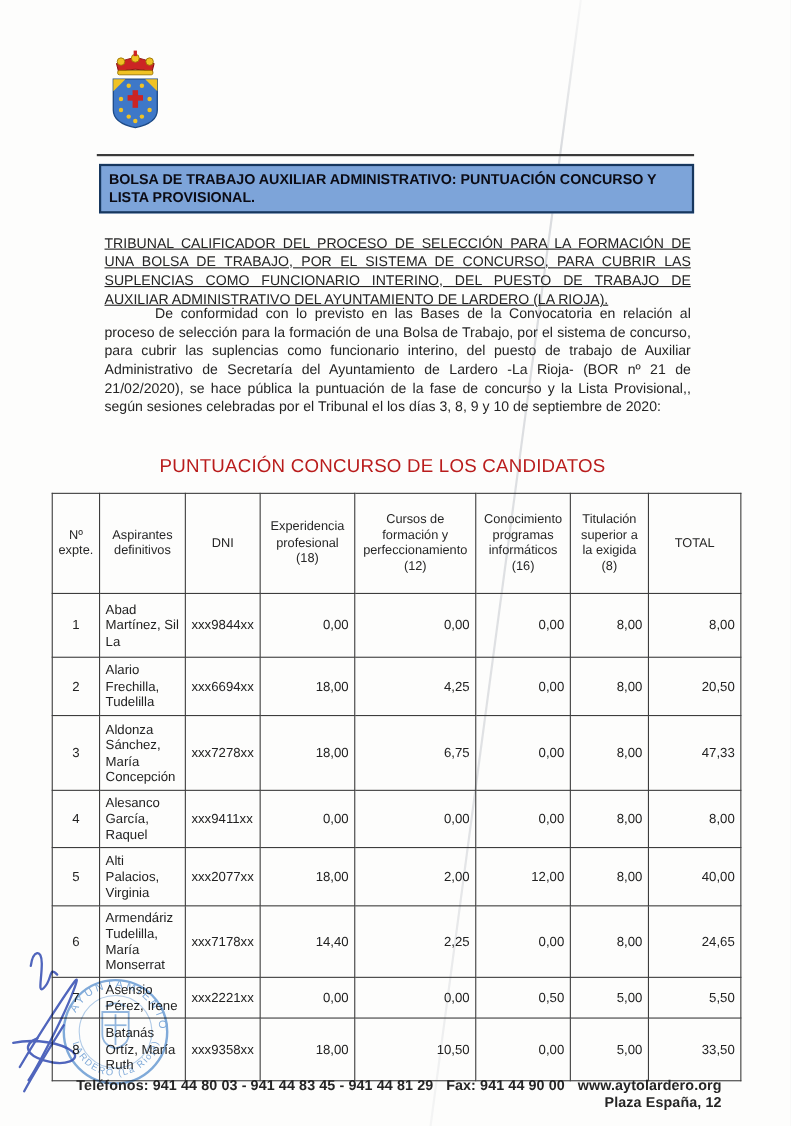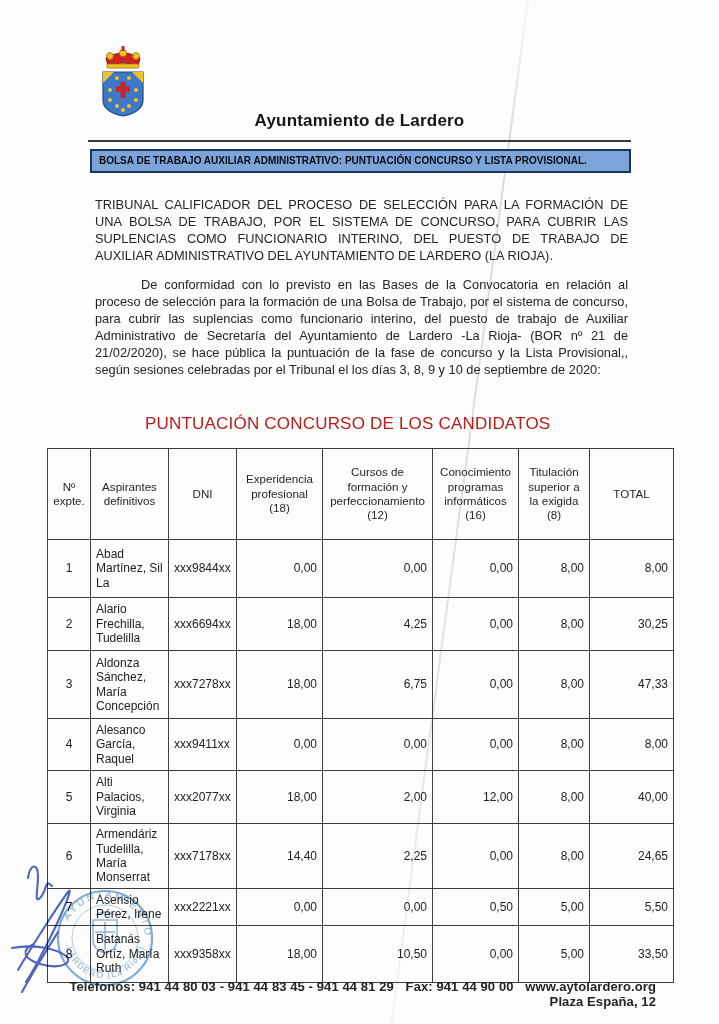--- a/index.html
+++ b/index.html
@@ -22,27 +22,27 @@
   .logo{position:absolute;left:94px;top:44px;width:58px;height:74px;}
   .doc-title{
     position:absolute;left:0;right:0;top:111px;text-align:center;
     font-size:17px;font-weight:bold;letter-spacing:.2px;color:#161616;
   }
   .title-rule{position:absolute;left:88px;top:140px;width:543px;height:2px;background:#3a3a3a;}
   .banner{
     position:absolute;left:90px;top:149px;width:541px;box-sizing:border-box;
     border:2px solid #17375e;
     padding:3px 7px 4px 7px;
-    font-size:10px;font-weight:bold;line-height:1.32;color:#0b0b14;
+    font-size:13px;font-weight:bold;line-height:1.32;color:#0b0b14;
   }
   .para{
     position:absolute;left:95px;width:533px;
     font-size:12.8px;line-height:17px;text-align:justify;color:#242424;
   }
-  .para-tribunal{top:196px;}
+  .para-tribunal{top:212px;text-decoration:underline;}
   .para-body{top:276px;}
   .para-body .indent{display:inline-block;width:46px;}
   .section-heading{
     position:absolute;left:145px;top:414px;
     font-size:17px;font-weight:normal;color:#b91c1c;letter-spacing:.2px;
   }
   table.score{
     position:absolute;left:47px;top:448px;width:626px;
     border-collapse:collapse;table-layout:fixed;
     font-size:12px;color:#222;
@@ -113,21 +113,20 @@
           <circle cx="42" cy="56" r="2"></circle>
         <circle cx="29" cy="66" r="2"></circle>
       </g>
       <g>
         <rect x="26.5" y="38" width="5" height="16" fill="#cc2424"></rect>
         <rect x="22" y="42.5" width="14" height="5" fill="#cc2424"></rect>
       </g>
     </g>
   </svg>
 
-  <div class="doc-title">Ayuntamiento de Lardero</div>
   <div class="title-rule"></div>
 
   <div class="banner" id="banner" style="background: rgb(125, 164, 217); border-color: rgb(23, 55, 94);">BOLSA DE TRABAJO AUXILIAR ADMINISTRATIVO: PUNTUACIÓN CONCURSO Y LISTA PROVISIONAL.</div>
 
   <div class="para para-tribunal">TRIBUNAL CALIFICADOR DEL PROCESO DE SELECCIÓN PARA LA FORMACIÓN DE UNA BOLSA DE TRABAJO, POR EL SISTEMA DE CONCURSO, PARA CUBRIR LAS SUPLENCIAS COMO FUNCIONARIO INTERINO, DEL PUESTO DE TRABAJO DE AUXILIAR ADMINISTRATIVO DEL AYUNTAMIENTO DE LARDERO (LA RIOJA).</div>
 
   <div class="para para-body"><span class="indent"></span><span>De conformidad con lo previsto en las Bases de la Convocatoria en relación al proceso de selección para la formación de una Bolsa de Trabajo, por el sistema de concurso, para cubrir las suplencias como funcionario interino, del puesto de trabajo de Auxiliar Administrativo de Secretaría del Ayuntamiento de Lardero -La Rioja- (BOR nº 21 de 21/02/2020), se hace pública la puntuación de la fase de concurso y la Lista Provisional,, según sesiones celebradas por el Tribunal el los días 3, 8, 9 y 10 de septiembre de 2020:</span></div>
 
   <div class="section-heading">PUNTUACIÓN CONCURSO DE LOS CANDIDATOS</div>
 
@@ -166,21 +165,21 @@
           <td class="num">8,00</td>
         </tr>
         <tr>
           <td class="center">2</td>
           <td>Alario Frechilla, Tudelilla</td>
           <td>xxx6694xx</td>
           <td class="num">18,00</td>
           <td class="num">4,25</td>
           <td class="num">0,00</td>
           <td class="num">8,00</td>
-          <td class="num">30,25</td>
+          <td class="num">20,50</td>
         </tr>
         <tr>
           <td class="center">3</td>
           <td>Aldonza Sánchez, María Concepción</td>
           <td>xxx7278xx</td>
           <td class="num">18,00</td>
           <td class="num">6,75</td>
           <td class="num">0,00</td>
           <td class="num">8,00</td>
           <td class="num">47,33</td>

